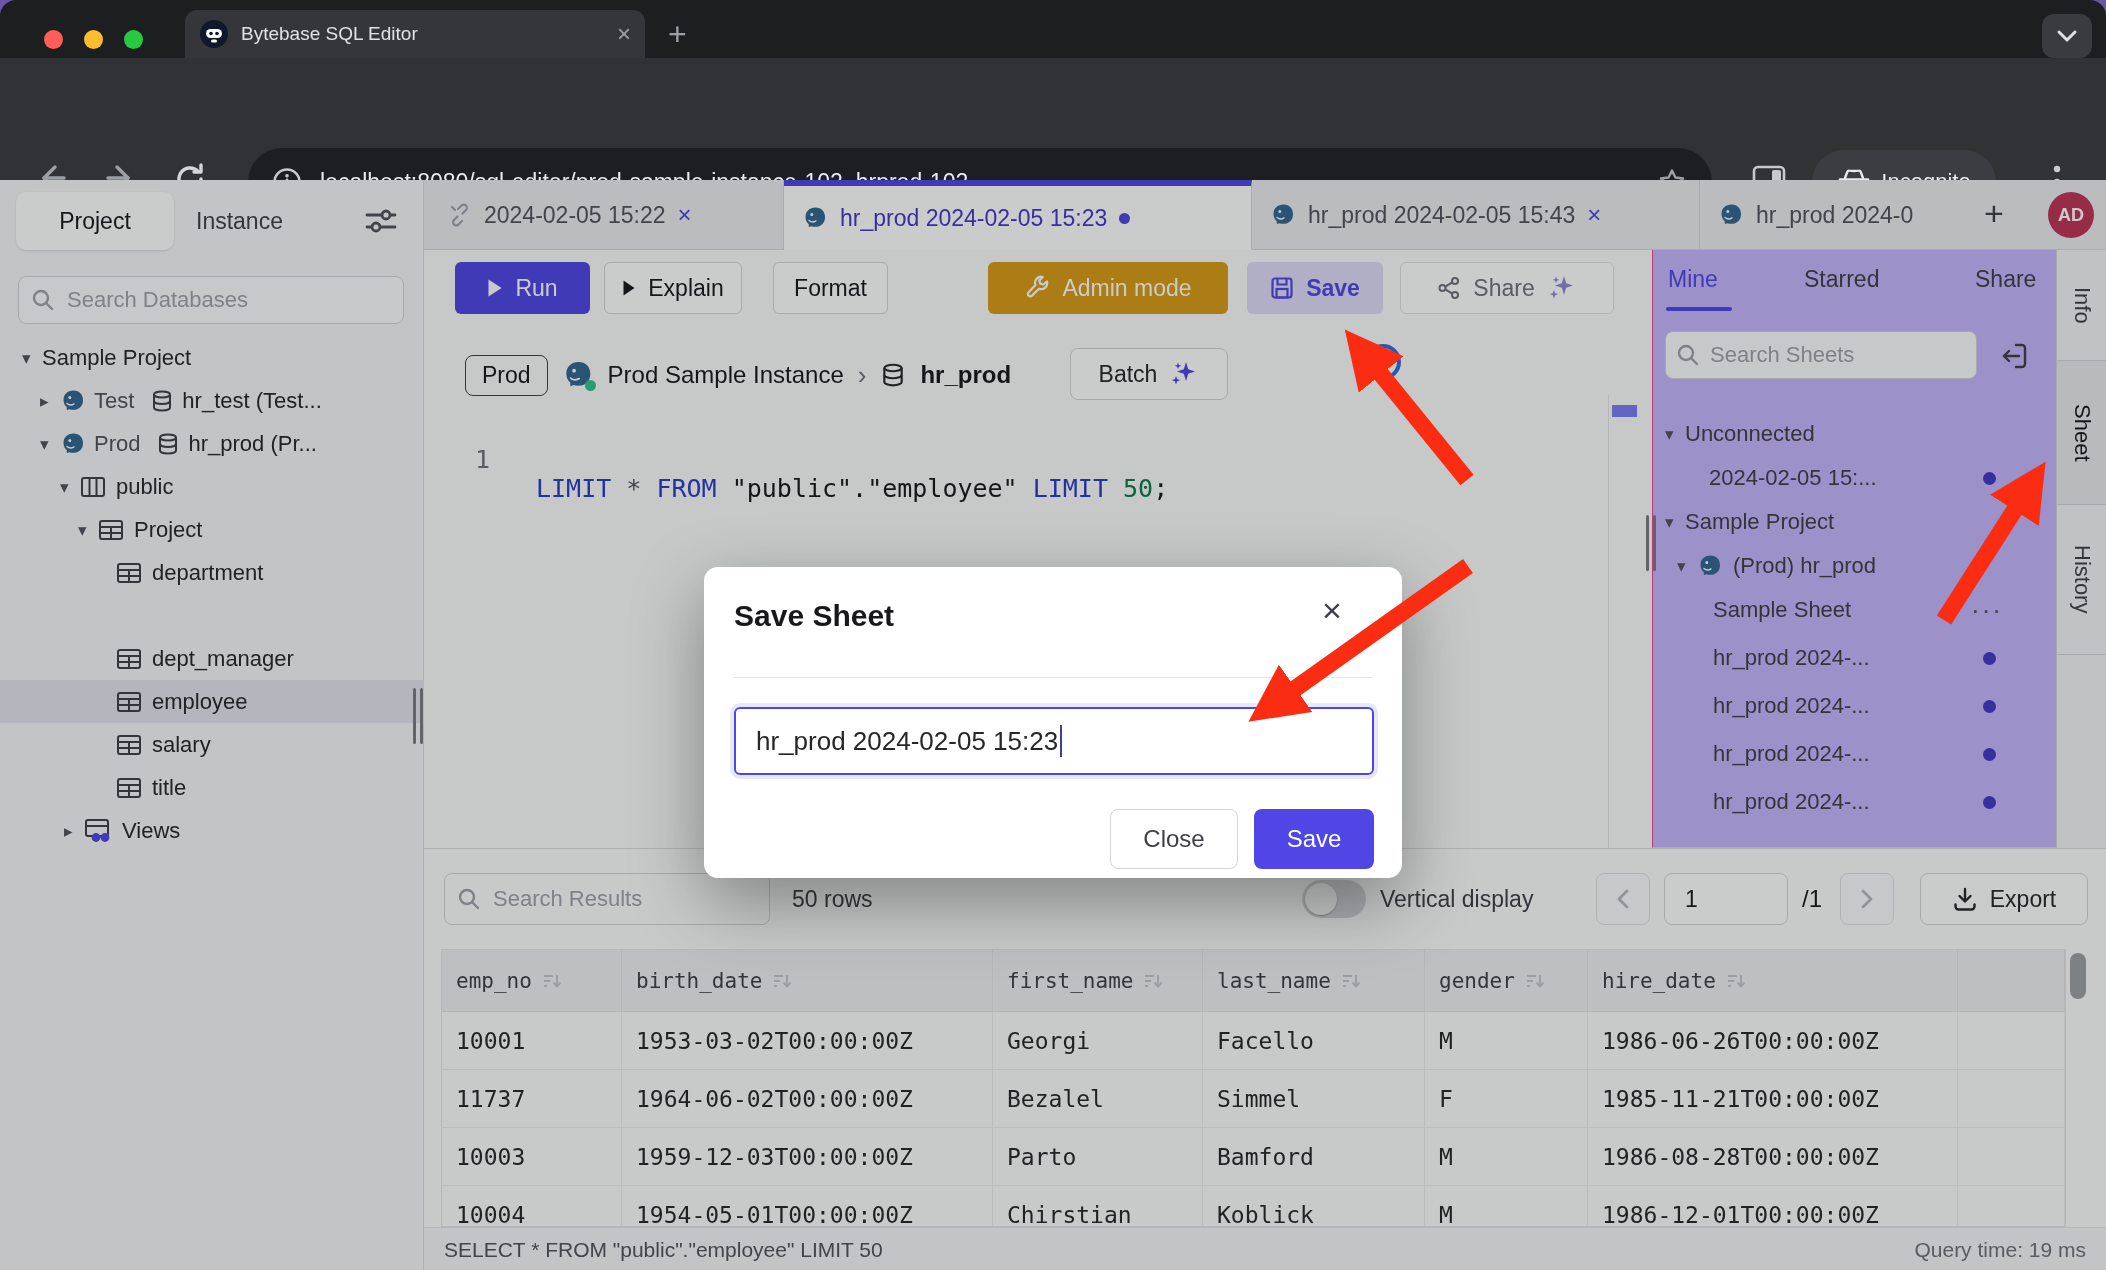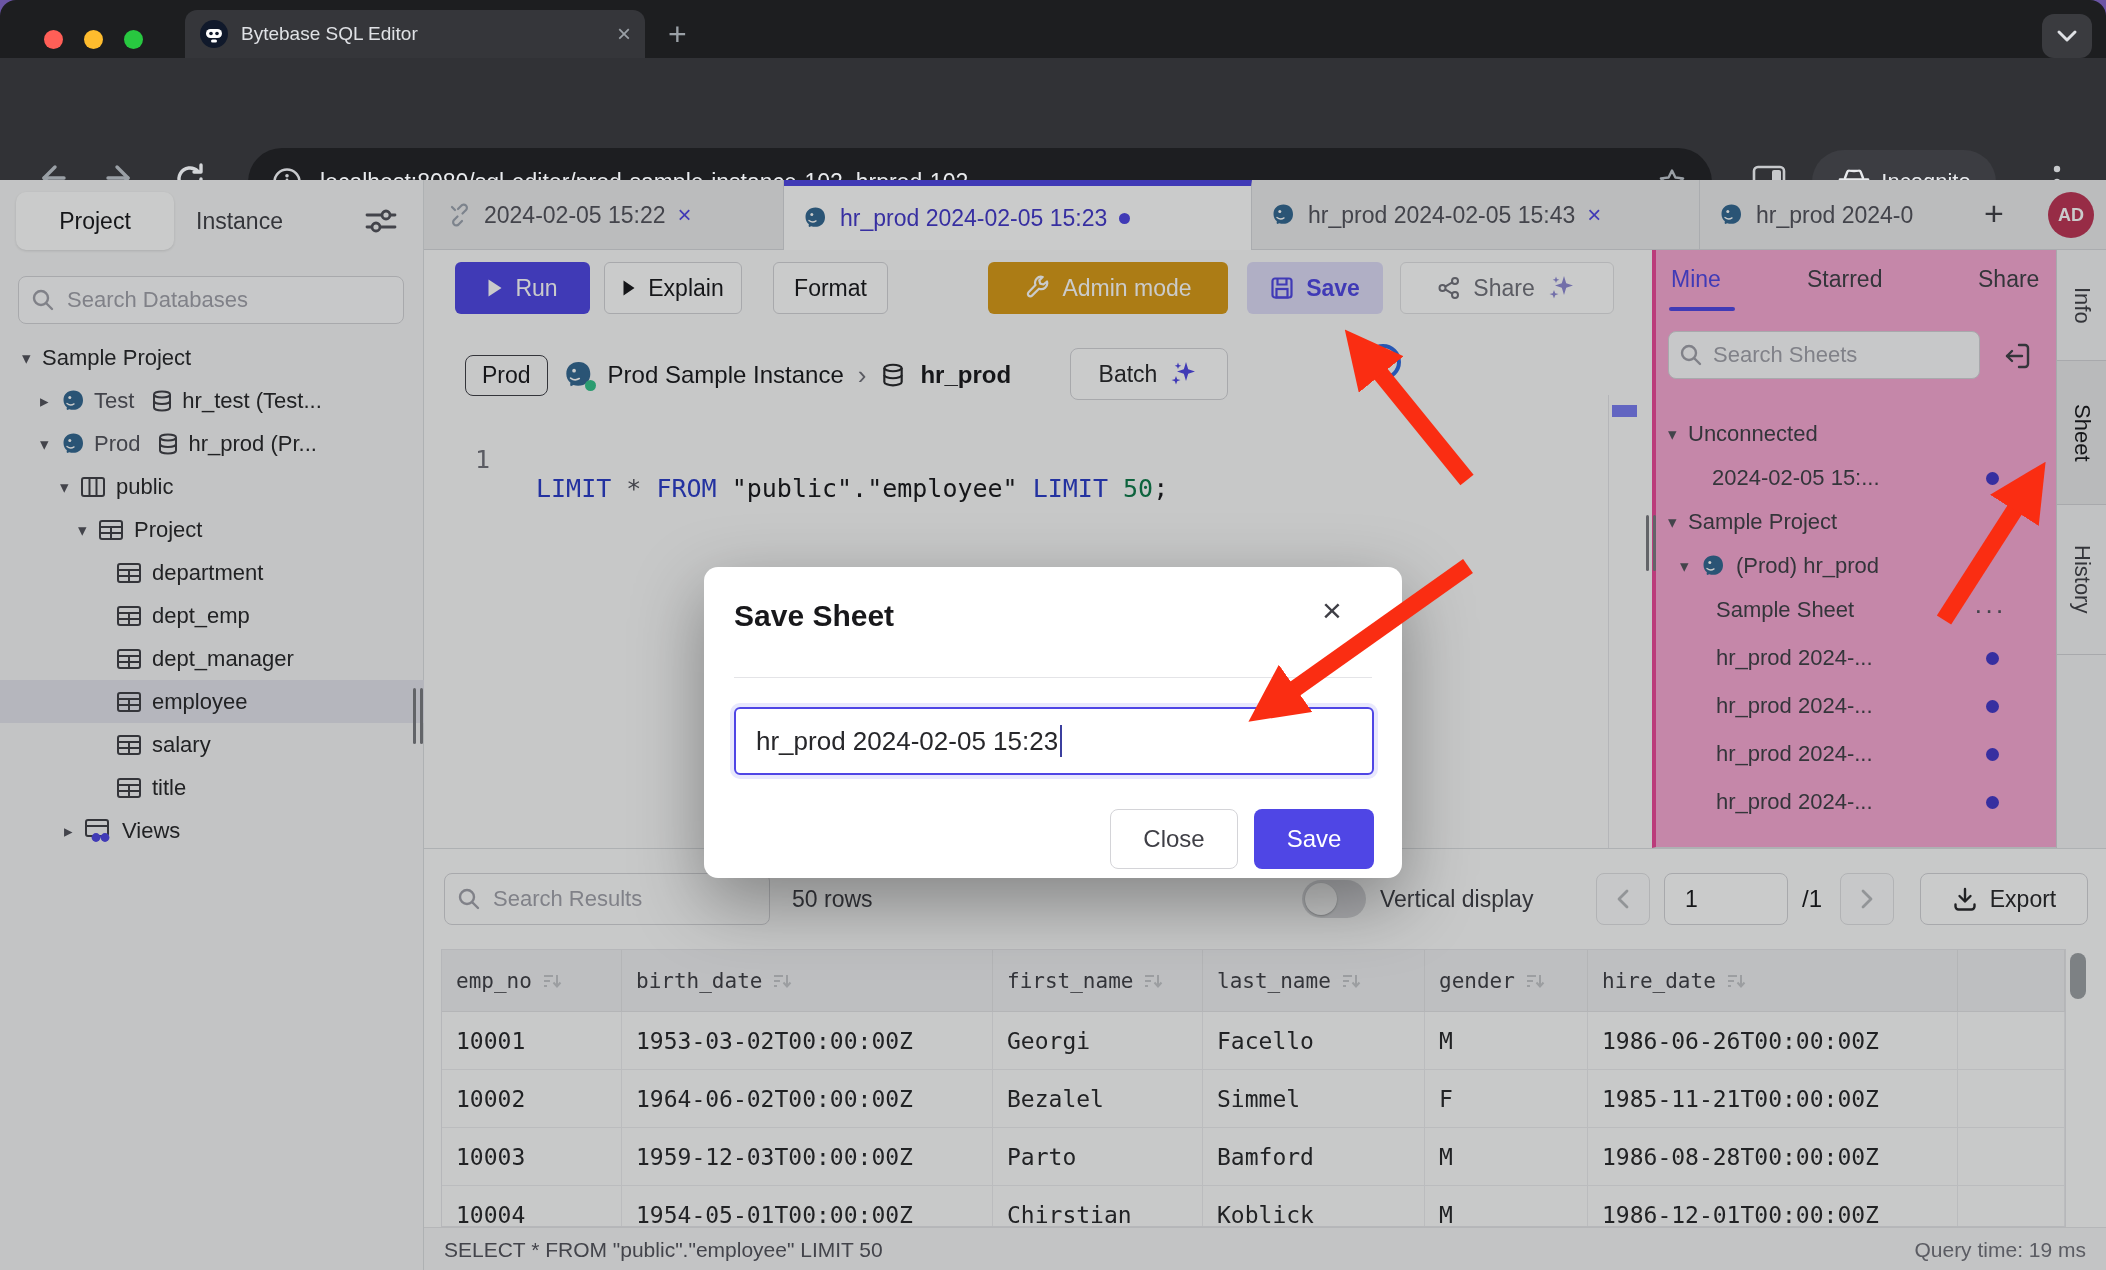--- a/index.html
+++ b/index.html
@@ -52,21 +52,21 @@
   
   .codeline{position:absolute;left:0px;top:236px;font-family:"DejaVu Sans Mono",monospace;font-size:25px;white-space:pre;}
   .ln{color:#71717a;}
   .kw{color:#2a3bc8;}
   .op{color:#52525b;}
   .idn{color:#18181b;}
   .num{color:#0e7a4a;}
   .ruler{position:absolute;left:1608px;top:215px;width:1px;height:453px;background:#e4e4e8;}
   .rulermark{position:absolute;left:1612px;top:225px;width:25px;height:12px;background:#6366f1;opacity:.85;}
   
-  .sheetpanel{position:absolute;left:1652px;top:70px;width:404px;height:598px;background:#f9a8d4;border-left:4px solid #ec4899;border-bottom:1px solid #dcdee1;}
+  .sheetpanel{position:absolute;left:1652px;top:70px;width:404px;height:598px;background:#c4b5fd;border-left:1px solid #ec4899;border-bottom:1px solid #dcdee1;}
   .ptab{position:absolute;top:16px;font-size:23px;color:#3f3f46;}
   .ptab.active{color:#4f46e5;}
   .ptab-underline{position:absolute;left:13px;top:57px;width:66px;height:4px;background:#4f46e5;border-radius:2px;}
   .panelsearch{position:absolute;left:12px;top:81px;width:312px;height:48px;border:1.5px solid #d4d4d8;border-radius:8px;background:#fcfcfd;display:flex;align-items:center;padding:0 10px;gap:8px;overflow:hidden;}
   .prow{position:absolute;left:0;width:404px;height:44px;display:flex;align-items:center;font-size:22px;color:#3f3f46;white-space:nowrap;}
   .pdot{position:absolute;left:330px;width:13px;height:13px;border-radius:50%;background:#4338c8;}
   .more{position:absolute;left:318px;font-size:26px;color:#52525b;letter-spacing:2px;}
   
   .rail{position:absolute;left:2056px;top:70px;width:50px;height:598px;background:#f4f4f5;border-left:1px solid #d4d4d8;}
   .railtab{position:absolute;left:0;width:49px;display:flex;align-items:center;justify-content:center;writing-mode:vertical-rl;font-size:22px;color:#3f3f46;}
@@ -268,30 +268,20 @@
 
       <div class="trow" style="top:371px">
         <span class="gap" style="width:116px"></span>
         <svg class="ic" width="26" height="24" viewBox="0 0 26 24" style="margin-right:10px">
             <rect x="2" y="3" width="22" height="18" rx="2" fill="none" stroke="#3f3f46" stroke-width="2"></rect>
             <line x1="2" y1="9" x2="24" y2="9" stroke="#3f3f46" stroke-width="2"></line>
             <line x1="2" y1="15" x2="24" y2="15" stroke="#3f3f46" stroke-width="2"></line>
             <line x1="13" y1="9" x2="13" y2="21" stroke="#3f3f46" stroke-width="2"></line>
           </svg>
         <span>department</span>
-      </div>
-      <div class="trow" style="top:414px">
-        <span class="gap" style="width:116px"></span>
-        <svg class="ic" width="26" height="24" viewBox="0 0 26 24" style="margin-right:10px">
-            <rect x="2" y="3" width="22" height="18" rx="2" fill="none" stroke="#3f3f46" stroke-width="2"></rect>
-            <line x1="2" y1="9" x2="24" y2="9" stroke="#3f3f46" stroke-width="2"></line>
-            <line x1="2" y1="15" x2="24" y2="15" stroke="#3f3f46" stroke-width="2"></line>
-            <line x1="13" y1="9" x2="13" y2="21" stroke="#3f3f46" stroke-width="2"></line>
-          </svg>
-        <span>dept_emp</span>
       </div>
       <div class="trow" style="top:457px">
         <span class="gap" style="width:116px"></span>
         <svg class="ic" width="26" height="24" viewBox="0 0 26 24" style="margin-right:10px">
             <rect x="2" y="3" width="22" height="18" rx="2" fill="none" stroke="#3f3f46" stroke-width="2"></rect>
             <line x1="2" y1="9" x2="24" y2="9" stroke="#3f3f46" stroke-width="2"></line>
             <line x1="2" y1="15" x2="24" y2="15" stroke="#3f3f46" stroke-width="2"></line>
             <line x1="13" y1="9" x2="13" y2="21" stroke="#3f3f46" stroke-width="2"></line>
           </svg>
         <span>dept_manager</span>
@@ -655,21 +645,21 @@
         <div class="th"></div>
 
         <div class="td">10001</div>
         <div class="td">1953-03-02T00:00:00Z</div>
         <div class="td">Georgi</div>
         <div class="td">Facello</div>
         <div class="td">M</div>
         <div class="td">1986-06-26T00:00:00Z</div>
         <div class="td"></div>
 
-        <div class="td">10002</div>
+        <div class="td">11737</div>
         <div class="td">1964-06-02T00:00:00Z</div>
         <div class="td">Bezalel</div>
         <div class="td">Simmel</div>
         <div class="td">F</div>
         <div class="td">1985-11-21T00:00:00Z</div>
         <div class="td"></div>
 
         <div class="td">10003</div>
         <div class="td">1959-12-03T00:00:00Z</div>
         <div class="td">Parto</div>

